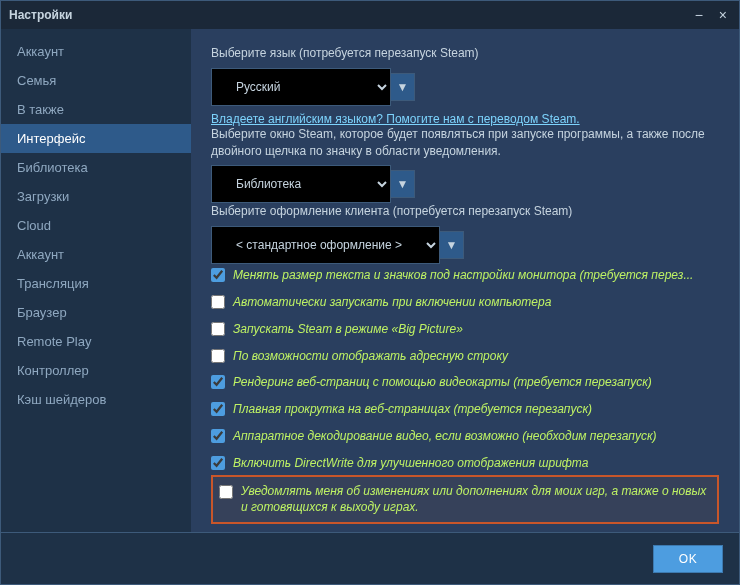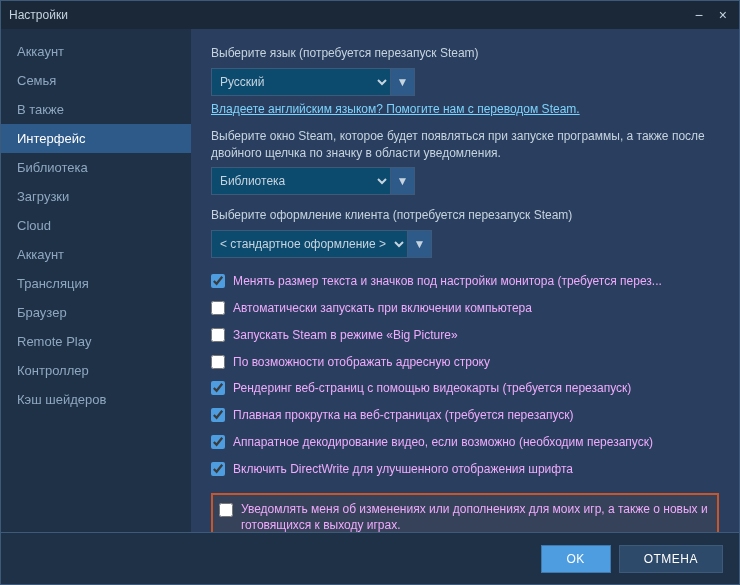--- a/index.html
+++ b/index.html
@@ -27,20 +27,21 @@
       height: 28px;
       display: flex;
       align-items: center;
       justify-content: space-between;
       padding: 0 8px;
       flex-shrink: 0;
     }
     .titlebar-title {
       color: #c6d4df;
       font-size: 12px;
+      font-weight: bold;
     }
     .titlebar-controls {
       display: flex;
       gap: 8px;
     }
     .titlebar-btn {
       color: #c6d4df;
       font-size: 14px;
       cursor: pointer;
       background: none;
@@ -69,39 +70,38 @@
       background: #2e5a8a;
       color: #ffffff;
     }
     .main {
       flex: 1;
       background: #2a3f5f;
       padding: 16px 20px;
       overflow-y: auto;
       display: flex;
       flex-direction: column;
-      gap: 12px;
     }
     .section-label {
       color: #c6d4df;
       font-size: 12px;
       line-height: 1.4;
     }
     .dropdown-wrapper {
       display: flex;
       align-items: center;
       gap: 0;
     }
     .dropdown {
-      background: #0c4a6e;
+      background: #000000;
       border: 1px solid #3d5a7a;
       color: #c6d4df;
       font-size: 12px;
-      padding: 5px 4px;
-      height: 28px;
+      padding: 5px 20px;
+      height: 38px;
       min-width: 180px;
       cursor: pointer;
       outline: none;
     }
     .dropdown-arrow {
       background: #2e5a8a;
       border: 1px solid #3d5a7a;
       border-left: none;
       height: 28px;
       width: 24px;
@@ -125,24 +125,25 @@
     }
     .checkbox-row input[type="checkbox"] {
       margin-top: 1px;
       flex-shrink: 0;
       width: 14px;
       height: 14px;
       accent-color: #4d9de0;
       cursor: pointer;
     }
     .checkbox-label {
-      color: #f0abfc;
+      color: #bef264;
       font-size: 12px;
       line-height: 1.4;
       cursor: pointer;
+      font-style: italic;
     }
     .highlighted-row {
       display: flex;
       align-items: flex-start;
       gap: 8px;
       padding: 6px 6px;
       border: 2px solid #c8562a;
       background: rgba(200, 86, 42, 0.08);
     }
     .highlighted-row input[type="checkbox"] {
@@ -290,15 +291,14 @@
       <div class="highlighted-row">
         <input type="checkbox" id="cbh" style="">
         <label class="checkbox-label" for="cbh">Уведомлять меня об изменениях или дополнениях для моих игр, а также о новых и готовящихся к выходу играх.</label>
       </div>
 
     </div>
   </div>
 
   <div class="bottom-bar">
     <button class="bottom-btn">OK</button>
-    <button class="bottom-btn cancel">ОТМЕНА</button>
   </div>
 </div>
 
 </body></html>

